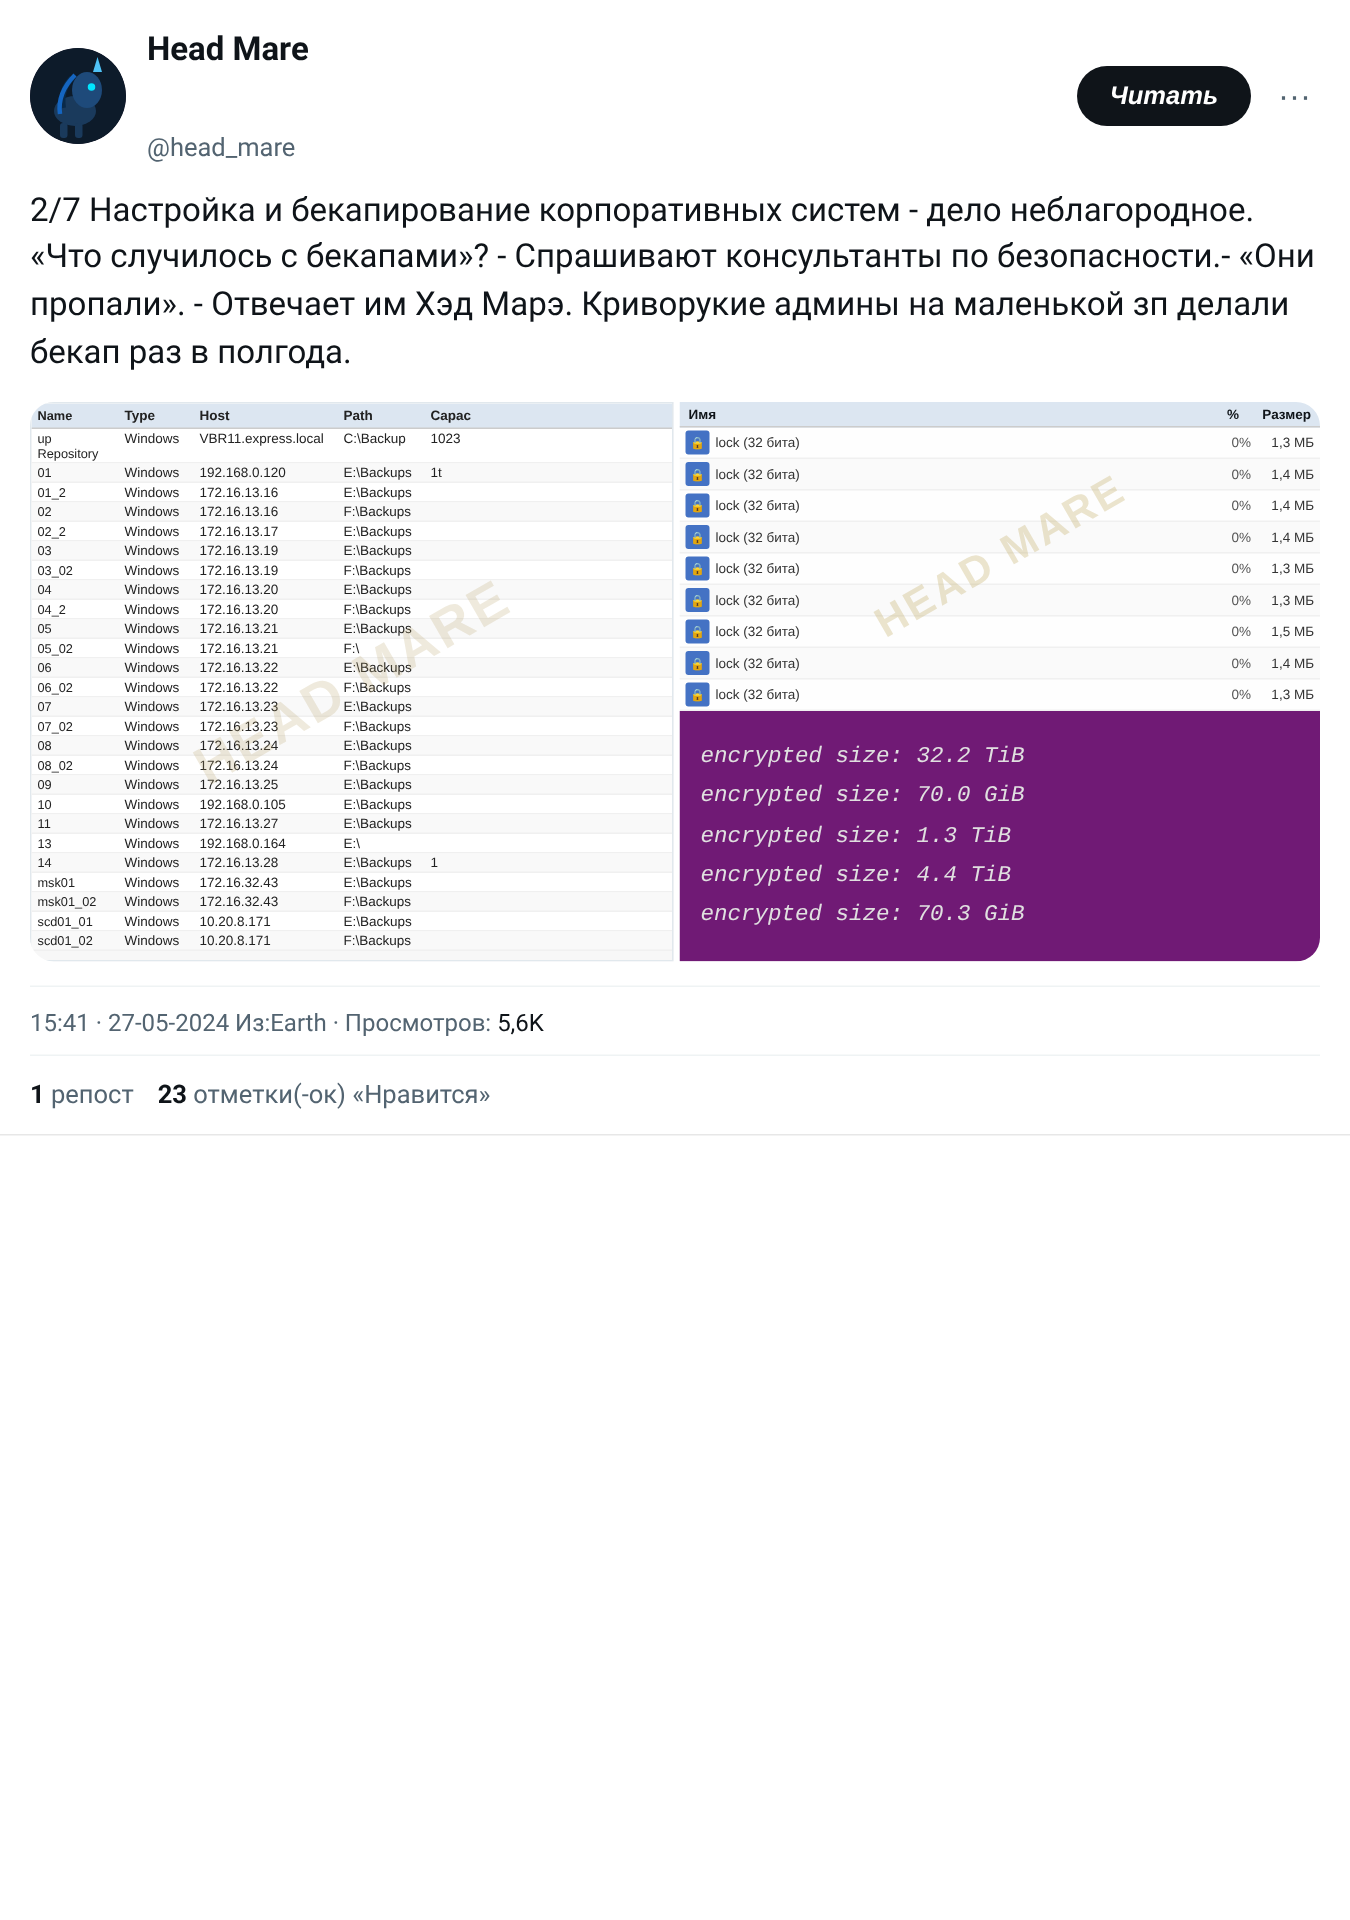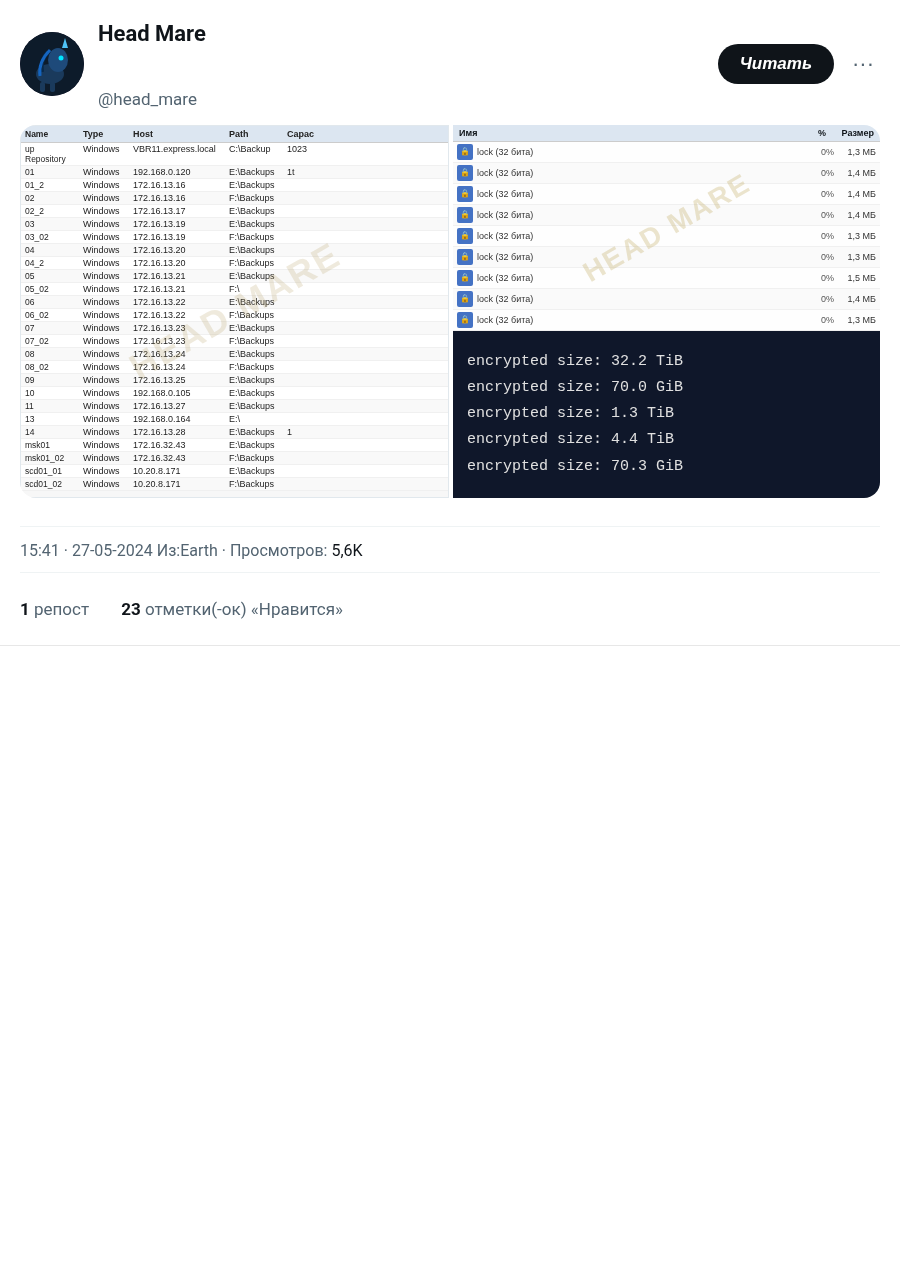--- a/index.html
+++ b/index.html
@@ -82,21 +82,21 @@
     }
     .tweet-text {
       font-size: 22px;
       line-height: 1.45;
       margin-bottom: 16px;
       color: #0f1419;
     }
     .tweet-images {
       display: flex;
       gap: 4px;
-      margin-bottom: 28px;
+      margin-bottom: 16px;
       border-radius: 16px;
       overflow: hidden;
     }
     .image-left {
       flex: 1;
       background: #f7f7f7;
       border: 1px solid #e1e8ed;
       font-size: 11px;
       color: #444;
       overflow: hidden;
@@ -187,42 +187,43 @@
       font-size: 8px;
       flex-shrink: 0;
       border-radius: 2px;
     }
     .lock-name { flex: 1; color: #333; }
     .lock-pct  { width: 28px; text-align: right; color: #555; }
     .lock-size { width: 38px; text-align: right; color: #333; font-weight: 500; }
     .terminal-line { white-space: nowrap; }
     
     .encrypt-overlay {
-      background: #0f172a;
+      background: #701a75;
       color: #e0e0e0;
       font-family: "Courier New", Consolas, monospace;
       font-size: 15px;
       line-height: 1.75;
       padding: 18px 14px;
+      font-style: italic;
     }
     .tweet-meta {
       color: #536471;
       font-size: 16px;
       padding: 14px 0 12px 0;
       border-top: 1px solid #eff3f4;
       margin-top: 4px;
     }
     .tweet-meta span.bold {
       font-weight: 400;
       color: #0f1419;
     }
     .tweet-stats {
       display: flex;
-      gap: 16px;
-      padding: 26px 0;
+      gap: 0;
+      padding: 16px 0;
       font-size: 17px;
       color: #0f1419;
       border-top: 1px solid #eff3f4;
     }
     .stat-item { color: #536471; }
     .stat-item .bold { font-weight: 700; color: #0f1419; }
   </style>
 </head>
 <body>
 
@@ -254,20 +255,21 @@
         <span class="author-name">Head Mare</span>
         <span class="author-handle">@head_mare</span>
       </div>
     </div>
     <div class="header-actions">
       <button class="follow-btn">Читать</button>
       <button class="more-btn">···</button>
     </div>
   </div>
 
+  <div class="tweet-text">2/7 Настройка и бекапирование корпоративных систем -  дело неблагородное. «Что случилось с бекапами»? - Спрашивают консультанты по безопасности.- «Они пропали». - Отвечает им Хэд Марэ. Криворукие админы на маленькой зп делали бекап раз в полгода.</div>
 
   <div class="tweet-images">
 
     <div class="image-left" style="min-height:340px; position:relative;">
       <div class="veeam-table">
         <div class="veeam-table-header">
           <span class="col-name">Name</span>
           <span class="col-type">Type</span>
           <span class="col-host">Host</span>
           <span class="col-path">Path</span>

